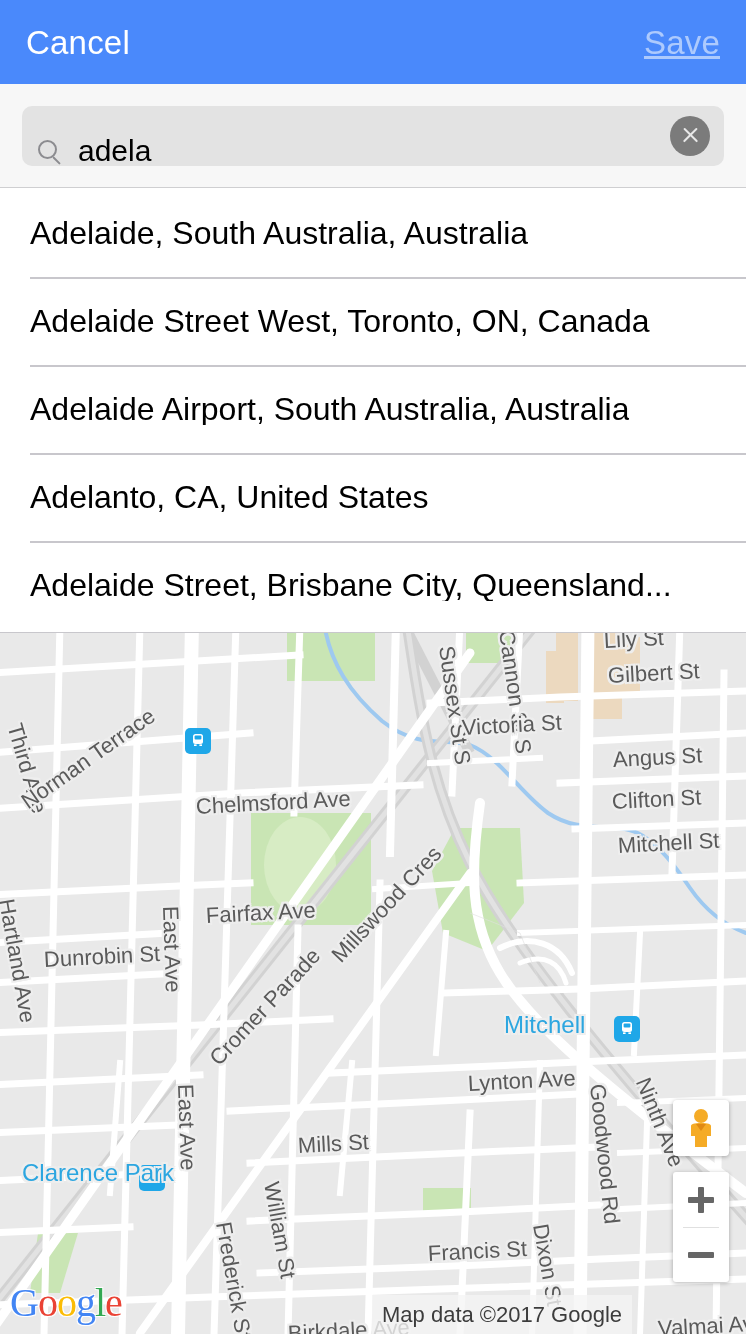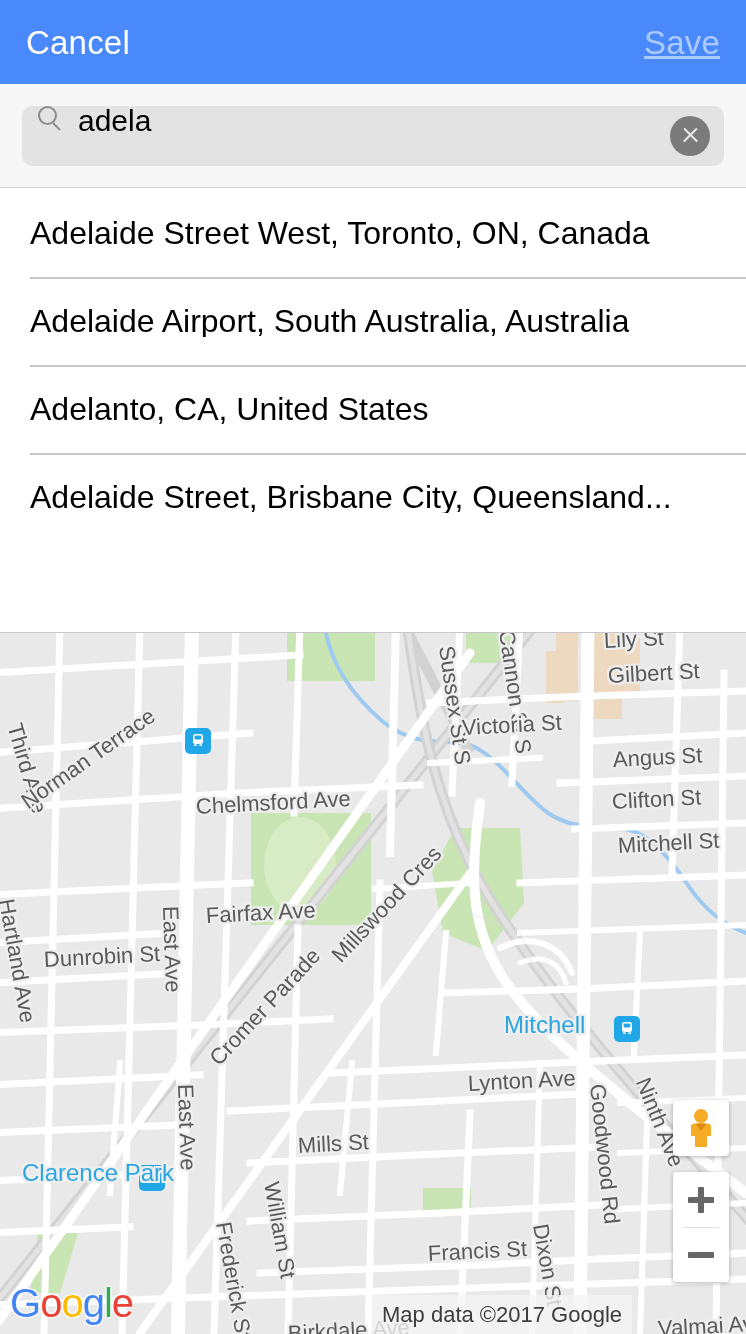--- a/index.html
+++ b/index.html
@@ -24,21 +24,21 @@
   
   .searchbar-wrap {
     position:absolute; left:0; top:84px; width:746px; height:104px;
     background:#f7f7f7;
     border-bottom:1px solid #cfcfd1;
     display:flex; align-items:center; padding:0 22px;
   }
   .searchfield {
     position:relative; flex:1; height:60px;
     background:#e3e3e3; border-radius:10px;
-    display:flex; align-items:flex-start; padding:0 16px;
+    display:flex; align-items:flex-end; padding:0 16px;
   }
   .mag {
     width:26px; height:26px; flex:none; position:relative; margin-right:14px;
   }
   .mag .circ {
     position:absolute; left:0; top:0; width:19px; height:19px;
     border:2.2px solid #8c8c90; border-radius:50%;
   }
   .mag .hand {
     position:absolute; left:15px; top:16px; width:10px; height:2.2px;
@@ -115,21 +115,21 @@
   .zbtn { flex:1; display:flex; align-items:center; justify-content:center; position:relative; }
   .zoomctl .sep { position:absolute; left:10px; right:10px; top:55px; height:1px; background:#e0e0e0; }
   .plus-h,.plus-v,.minus-h { position:absolute; background:#666666; border-radius:1px; }
   .plus-h { width:26px; height:6px; }
   .plus-v { width:6px; height:26px; }
   .minus-h { width:26px; height:6px; }
 
   
   .glogo {
     position:absolute; left:10px; top:1283px; font-size:40px;
-    font-family:Liberation Sans, sans-serif; letter-spacing:-1px; line-height:1;
+    font-family:Liberation Serif, serif; letter-spacing:-1px; line-height:1;
     text-shadow:-1px -1px 0 rgba(255,255,255,.9),1px -1px 0 rgba(255,255,255,.9),
                 -1px 1px 0 rgba(255,255,255,.9),1px 1px 0 rgba(255,255,255,.9);
   }
   .gG{color:#4285f4}.go1{color:#ea4335}.go2{color:#fbbc05}.gg{color:#4285f4}
   .gl{color:#34a853}.ge{color:#ea4335}
 
   .attrib {
     position:absolute; top:1295px; height:39px;
     background:rgba(245,245,245,0.78);
     display:flex; align-items:center;
@@ -156,20 +156,23 @@
       </div>
       <div class="search-text">adela</div>
       <div class="clear-btn">
         <div class="x1"></div>
           <div class="x2"></div>
       </div>
     </div>
   </div>
 
   <div class="sugg-list">
+    <div class="sugg-row">
+      <div class="sugg-text">Adelaide, South Australia, Australia</div>
+    </div>
     <div class="sugg-row">
       <div class="sugg-text">Adelaide Street West, Toronto, ON, Canada</div>
     </div>
     <div class="sugg-row">
       <div class="sugg-text">Adelaide Airport, South Australia, Australia</div>
     </div>
     <div class="sugg-row">
       <div class="sugg-text">Adelanto, CA, United States</div>
     </div>
     <div class="sugg-row">

